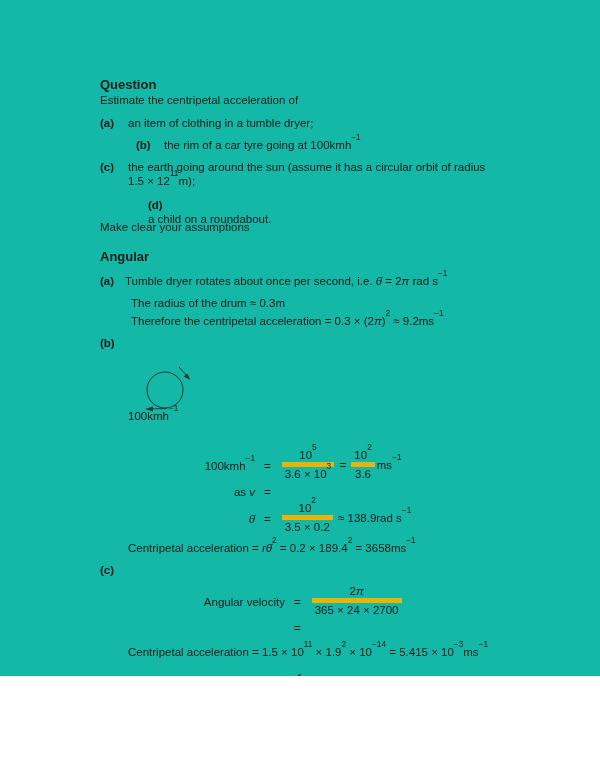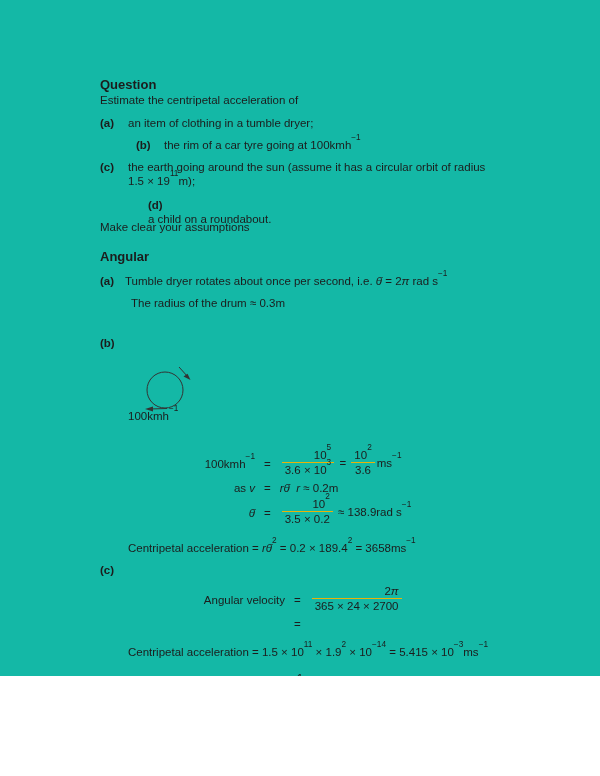--- a/index.html
+++ b/index.html
@@ -17,21 +17,21 @@
   .heading { font-weight: bold; font-size: 13px; left: 100px; }
   .bodyline { left: 100px; }
   .item { left: 100px; width: 408px; line-height: 13.5px; }
   .item .ilabel { font-weight: bold; display: inline-block; width: 28px; vertical-align: top; }
   .item .itext { display: inline-block; width: 374px; vertical-align: top; }
   .plabel { font-weight: bold; }
   sup { font-size: 0.72em; line-height: 0; position: relative; top: -0.45em; }
   i { font-style: italic; }
   .rich { white-space: pre-wrap; }
   .frac { display: inline-block; vertical-align: middle; text-align: center; margin: 0 2px; position: relative; top: -1px; }
-  .frac .num { display: block; padding: 0 3px 1px; border-bottom: 1px solid #eab308; white-space: pre; text-align: right; }
+  .frac .num { display: block; padding: 0 3px 1px; border-bottom: 5px solid #eab308; white-space: pre; }
   .frac .den { display: block; padding: 1px 3px 0; white-space: pre; }
   .eqarray { left: 100px; width: 400px; }
   .eqrow { display: flex; align-items: center; min-height: 16px; margin-bottom: 3px; }
   .eqrow .lhs { text-align: right; white-space: pre-wrap; }
   .eqrow .rel { margin: 0 9px; }
   .eqrow .rhs { text-align: left; white-space: pre-wrap; flex: 1; }
   .eq-b .lhs { width: 155px; }
   .eq-c .lhs { width: 185px; }
   .footer-page { left: 100px; width: 400px; text-align: center; }
   svg .stroke { stroke: #333; fill: none; stroke-width: 1; }
@@ -45,33 +45,34 @@
   <h1 class="abs heading" style="top:77px;">Question</h1>
   <p class="abs bodyline" style="top:94px;">Estimate the centripetal acceleration of</p>
 
   <div class="abs item" style="top:117px;">
     <span class="ilabel">(a)</span><span class="itext rich"><span>an item of clothing in a tumble dryer;</span></span>
   </div>
   <div class="abs item" style="top:139px;margin-left:36px;">
     <span class="ilabel">(b)</span><span class="itext rich"><span>the rim of a car tyre going at 100kmh</span><sup>−1</sup></span>
   </div>
   <div class="abs item" style="top:161px;">
-    <span class="ilabel">(c)</span><span class="itext rich"><span>the earth going around the sun (assume it has a circular orbit of radius</span><br><span>1.5 × 19</span><sup>11</sup><span>m);</span></span>
+    <span class="ilabel">(c)</span><span class="itext rich"><span>the earth going around the sun (assume it has a circular orbit of radius</span><br><span>1.5 × 12</span><sup>11</sup><span>m);</span></span>
   </div>
   <div class="abs item" style="top:199px;padding-left:48px;">
     <span class="ilabel">(d)</span><span class="itext rich"><span>a child on a roundabout.</span></span>
   </div>
 
   <p class="abs bodyline" style="top:221px;">Make clear your assumptions</p>
 
   <h1 class="abs heading" style="top:249px;">Angular</h1>
 
   <span class="abs plabel" style="left:100px; top:275px;">(a)</span>
   <p class="abs rich" style="left:125px; top:275px;"><span>Tumble dryer rotates about once per second, i.e. </span><i>θ̇</i><span> = 2</span><i>π</i><span> rad s</span><sup>−1</sup></p>
   <p class="abs rich" style="left:131px; top:297px;"><span>The radius of the drum ≈ 0.3m</span></p>
+  <p class="abs rich" style="left:131px; top:315px;"><span>Therefore the centripetal acceleration = 0.3 × (2</span><i>π</i><span>)</span><sup>2</sup><span> ≈ 9.2ms</span><sup>−1</sup></p>
 
   <span class="abs plabel" style="left:100px; top:337px;">(b)</span>
 
   <div class="abs" style="left:125px; top:363px;">
     <svg width="90" height="50" viewBox="0 0 90 50">
       <circle class="stroke" cx="40" cy="27" r="18"></circle>
       <line class="stroke" x1="54" y1="4" x2="63" y2="14"></line>
       <polygon class="fillhead" points="65.5,17 58.5,13.5 62.5,10.8"></polygon>
       <line class="stroke" x1="42" y1="45.5" x2="24" y2="46"></line>
       <polygon class="fillhead" points="20,46 28,43.5 28,48.5"></polygon>
@@ -81,21 +82,20 @@
 
   <div class="abs eqarray eq-b" style="top:450px;">
     <div class="eqrow">
       <span class="lhs rich"><span>100kmh</span><sup>−1</sup></span>
       <span class="rel">=</span>
       <span class="rhs rich"><span class="frac"><span class="num"><span>10</span><sup>5</sup></span><span class="den"><span>3.6 × 10</span><sup>3</sup></span></span><span> = </span><span class="frac"><span class="num"><span>10</span><sup>2</sup></span><span class="den"><span>3.6</span></span></span><span>ms</span><sup>−1</sup></span>
     </div>
     <div class="eqrow">
       <span class="lhs rich"><span>as </span><i>v</i></span>
       <span class="rel">=</span>
-      <span class="rhs rich"><i>r</i><i>θ̇</i><span>  </span><i>r</i><span> ≈ 0.2m</span></span>
     </div>
     <div class="eqrow">
       <span class="lhs rich"><i>θ̇</i></span>
       <span class="rel">=</span>
       <span class="rhs rich"><span class="frac"><span class="num"><span>10</span><sup>2</sup></span><span class="den"><span>3.5 × 0.2</span></span></span><span> ≈ 138.9rad s</span><sup>−1</sup></span>
     </div>
   </div>
 
   <p class="abs rich" style="left:128px; top:542px;"><span>Centripetal acceleration = </span><i>r</i><i>θ̇</i><sup>2</sup><span> = 0.2 × 189.4</span><sup>2</sup><span> = 3658ms</span><sup>−1</sup></p>
 

